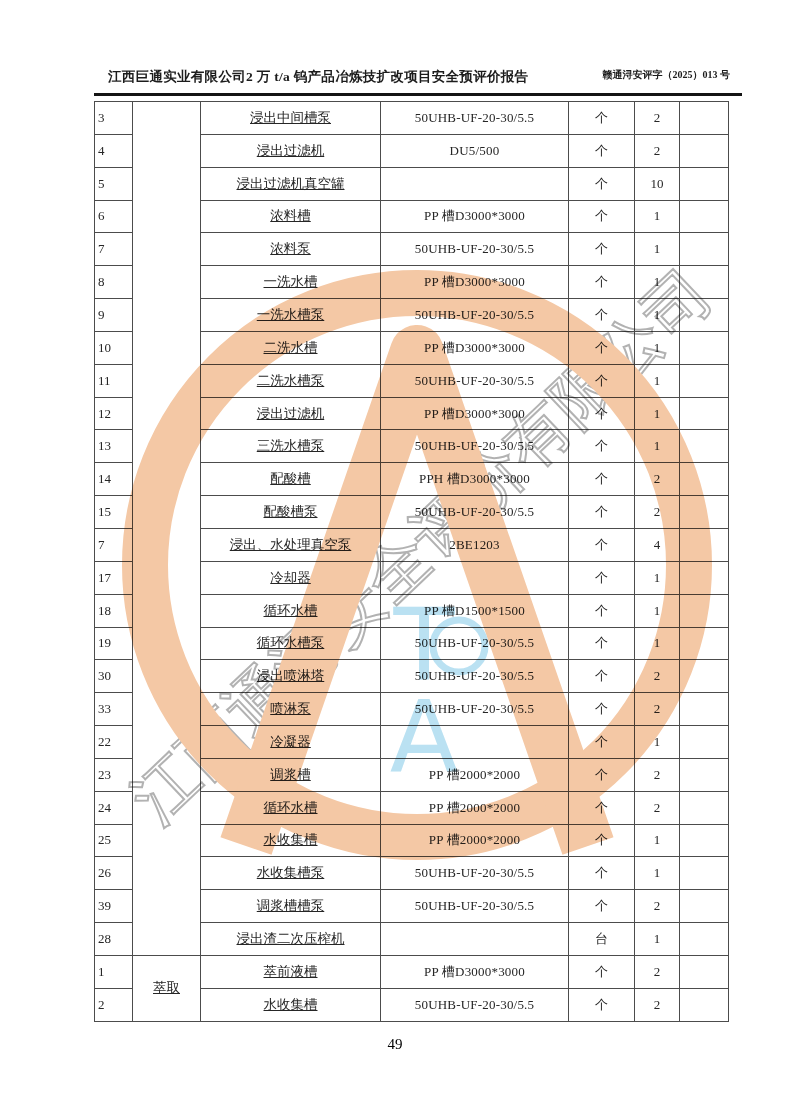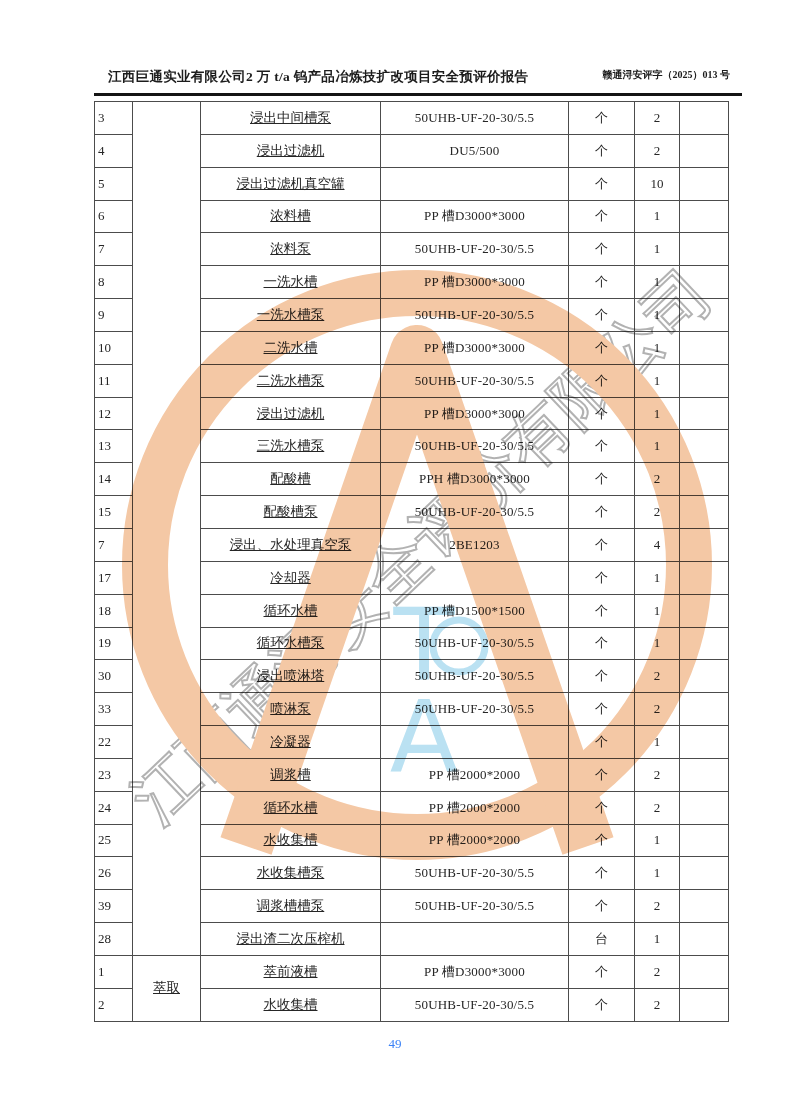--- a/index.html
+++ b/index.html
@@ -26,21 +26,21 @@
   table.equip td {
     border:1px solid #4c4c4c; height:31.85px; padding:0;
     text-align:center; vertical-align:middle;
     font-size:13px; color:#262626; white-space:nowrap; overflow:hidden;
   }
   table.equip td.seq { text-align:left; padding-left:3px; }
   table.equip td.cat, table.equip td.name { font-size:13.5px;text-decoration:underline; }
   table.equip td.spec { font-size:13px; letter-spacing:0.2px; }
   .page-number {
     position:absolute; left:0; top:1036px; width:790px; text-align:center;
-    font-size:13px; color:#3b82f6;
+    font-size:15px; color:#000000;
   }
   .watermark {
     position:absolute; left:0; top:0; width:790px; height:1117px;
     z-index:10; pointer-events:none; mix-blend-mode:multiply;
   }
 </style>
 </head>
 <body>
 
 <div class="page">

